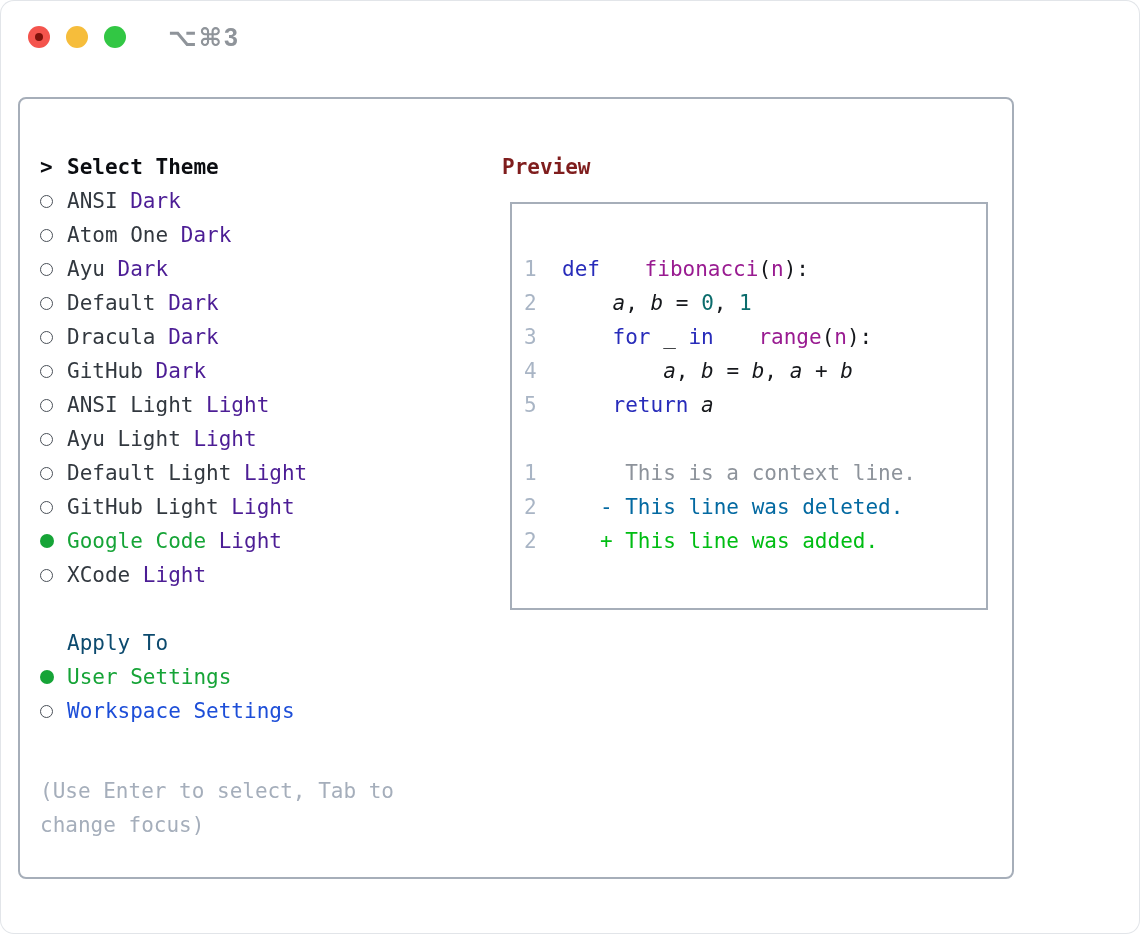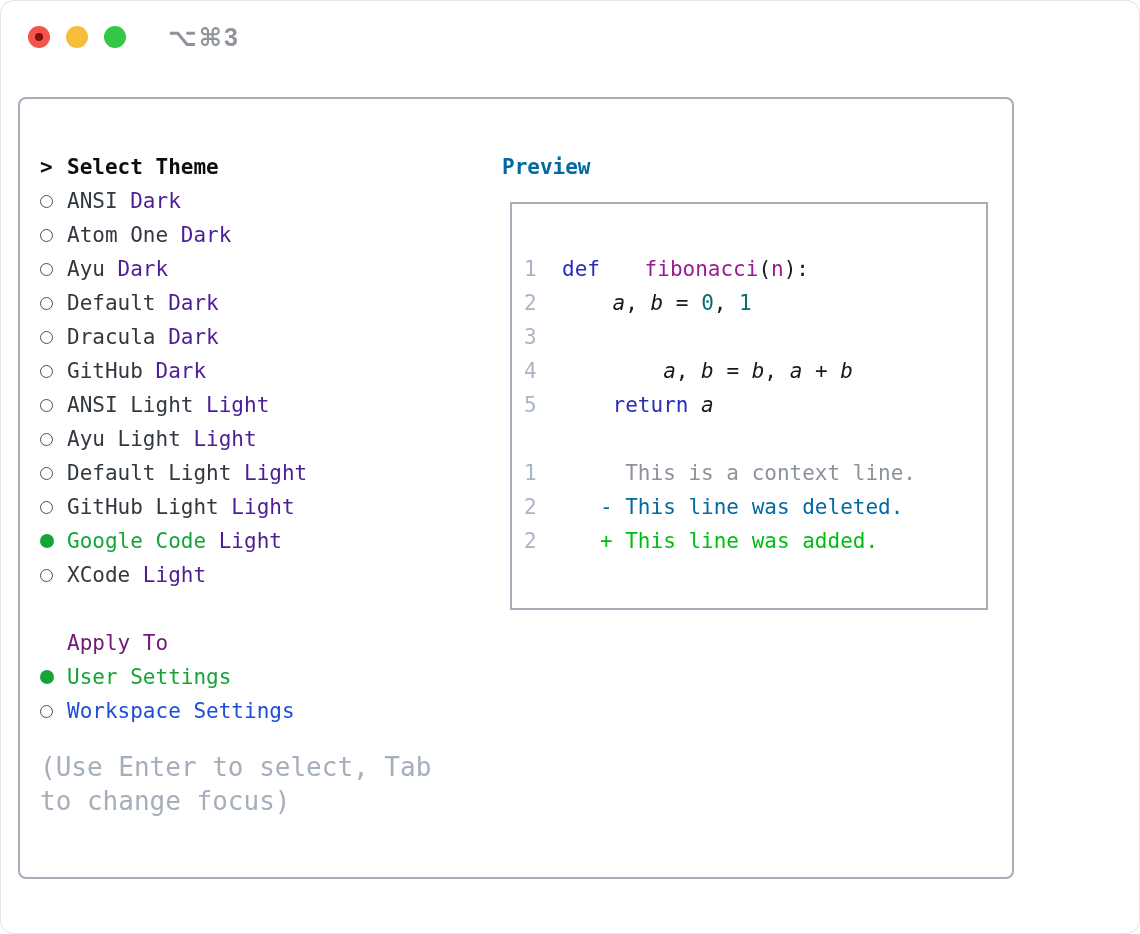--- a/index.html
+++ b/index.html
@@ -39,29 +39,29 @@
     border:1.5px solid #4a5058; background:transparent;
   }
   .radio.selected { width:14px; height:14px; border:none; background:#16a437; }
 
   .left { position:absolute; left:20px; top:51px; width:440px; }
   .header-label { font-weight:700; color:#0b0d11; }
   .tname { color:#32383f; }
   .tname.selected { color:#16a437; }
   .tvariant { color:#4c1d95; }
   .spacer { height:34px; }
-  .apply-header { color:#701a75; }
+  .apply-header { color:#0c4a6e; }
   .opt-label { color:#1d4ed8; }
   .opt-label.selected { color:#16a437; }
-  .help { margin-top:22px; width:400px; font-size:26px; line-height:34px; color:#a5aebb; }
+  .help { margin-top:46px; width:400px; font-size:21px; line-height:34px; color:#a5aebb; }
 
   
   .preview-header {
     position:absolute; left:482px; top:51px; height:34px; line-height:34px;
-    font-size:21px; font-weight:700; color:#0369a1;
+    font-size:21px; font-weight:700; color:#7f1d1d;
   }
   .preview-box {
     position:absolute; left:490px; top:103px; width:478px; height:408px;
     border:2px solid #a6aeb9; background:#ffffff;
     padding:48px 0 0 12px; overflow:hidden;
   }
   .cline { display:flex; height:34px; align-items:center; font-size:21px; }
   .lnum { width:13px; flex:none; color:#a9b5c5; }
   .ccode { margin-left:25px; white-space:pre; color:#16181c; }
   .seg-pl  { color:#16181c; }
@@ -213,20 +213,21 @@
           <div class="cline">
             <span class="lnum">1</span>
             <span class="ccode"><span class="seg-kw">def</span><span class="seg-pl"> </span><span class="seg-fn">fibonacci</span><span class="seg-pl">(</span><span class="seg-tp">n</span><span class="seg-pl">):</span></span>
           </div>
           <div class="cline">
             <span class="lnum">2</span>
             <span class="ccode"><span class="seg-pl">    </span><span class="seg-var">a</span><span class="seg-pl">, </span><span class="seg-var">b</span><span class="seg-pl"> = </span><span class="seg-lit">0</span><span class="seg-pl">, </span><span class="seg-lit">1</span></span>
           </div>
           <div class="cline">
             <span class="lnum">3</span>
+            <span class="ccode"><span class="seg-pl">    </span><span class="seg-kw">for</span><span class="seg-pl"> _ </span><span class="seg-kw">in</span><span class="seg-pl"> </span><span class="seg-fn">range</span><span class="seg-pl">(</span><span class="seg-tp">n</span><span class="seg-pl">):</span></span>
           </div>
           <div class="cline">
             <span class="lnum">4</span>
             <span class="ccode"><span class="seg-pl">        </span><span class="seg-var">a</span><span class="seg-pl">, </span><span class="seg-var">b</span><span class="seg-pl"> = </span><span class="seg-var">b</span><span class="seg-pl">, </span><span class="seg-var">a</span><span class="seg-pl"> + </span><span class="seg-var">b</span></span>
           </div>
           <div class="cline">
             <span class="lnum">5</span>
             <span class="ccode"><span class="seg-pl">    </span><span class="seg-kw">return</span><span class="seg-pl"> </span><span class="seg-var">a</span></span>
           </div>
           <div class="cline">

